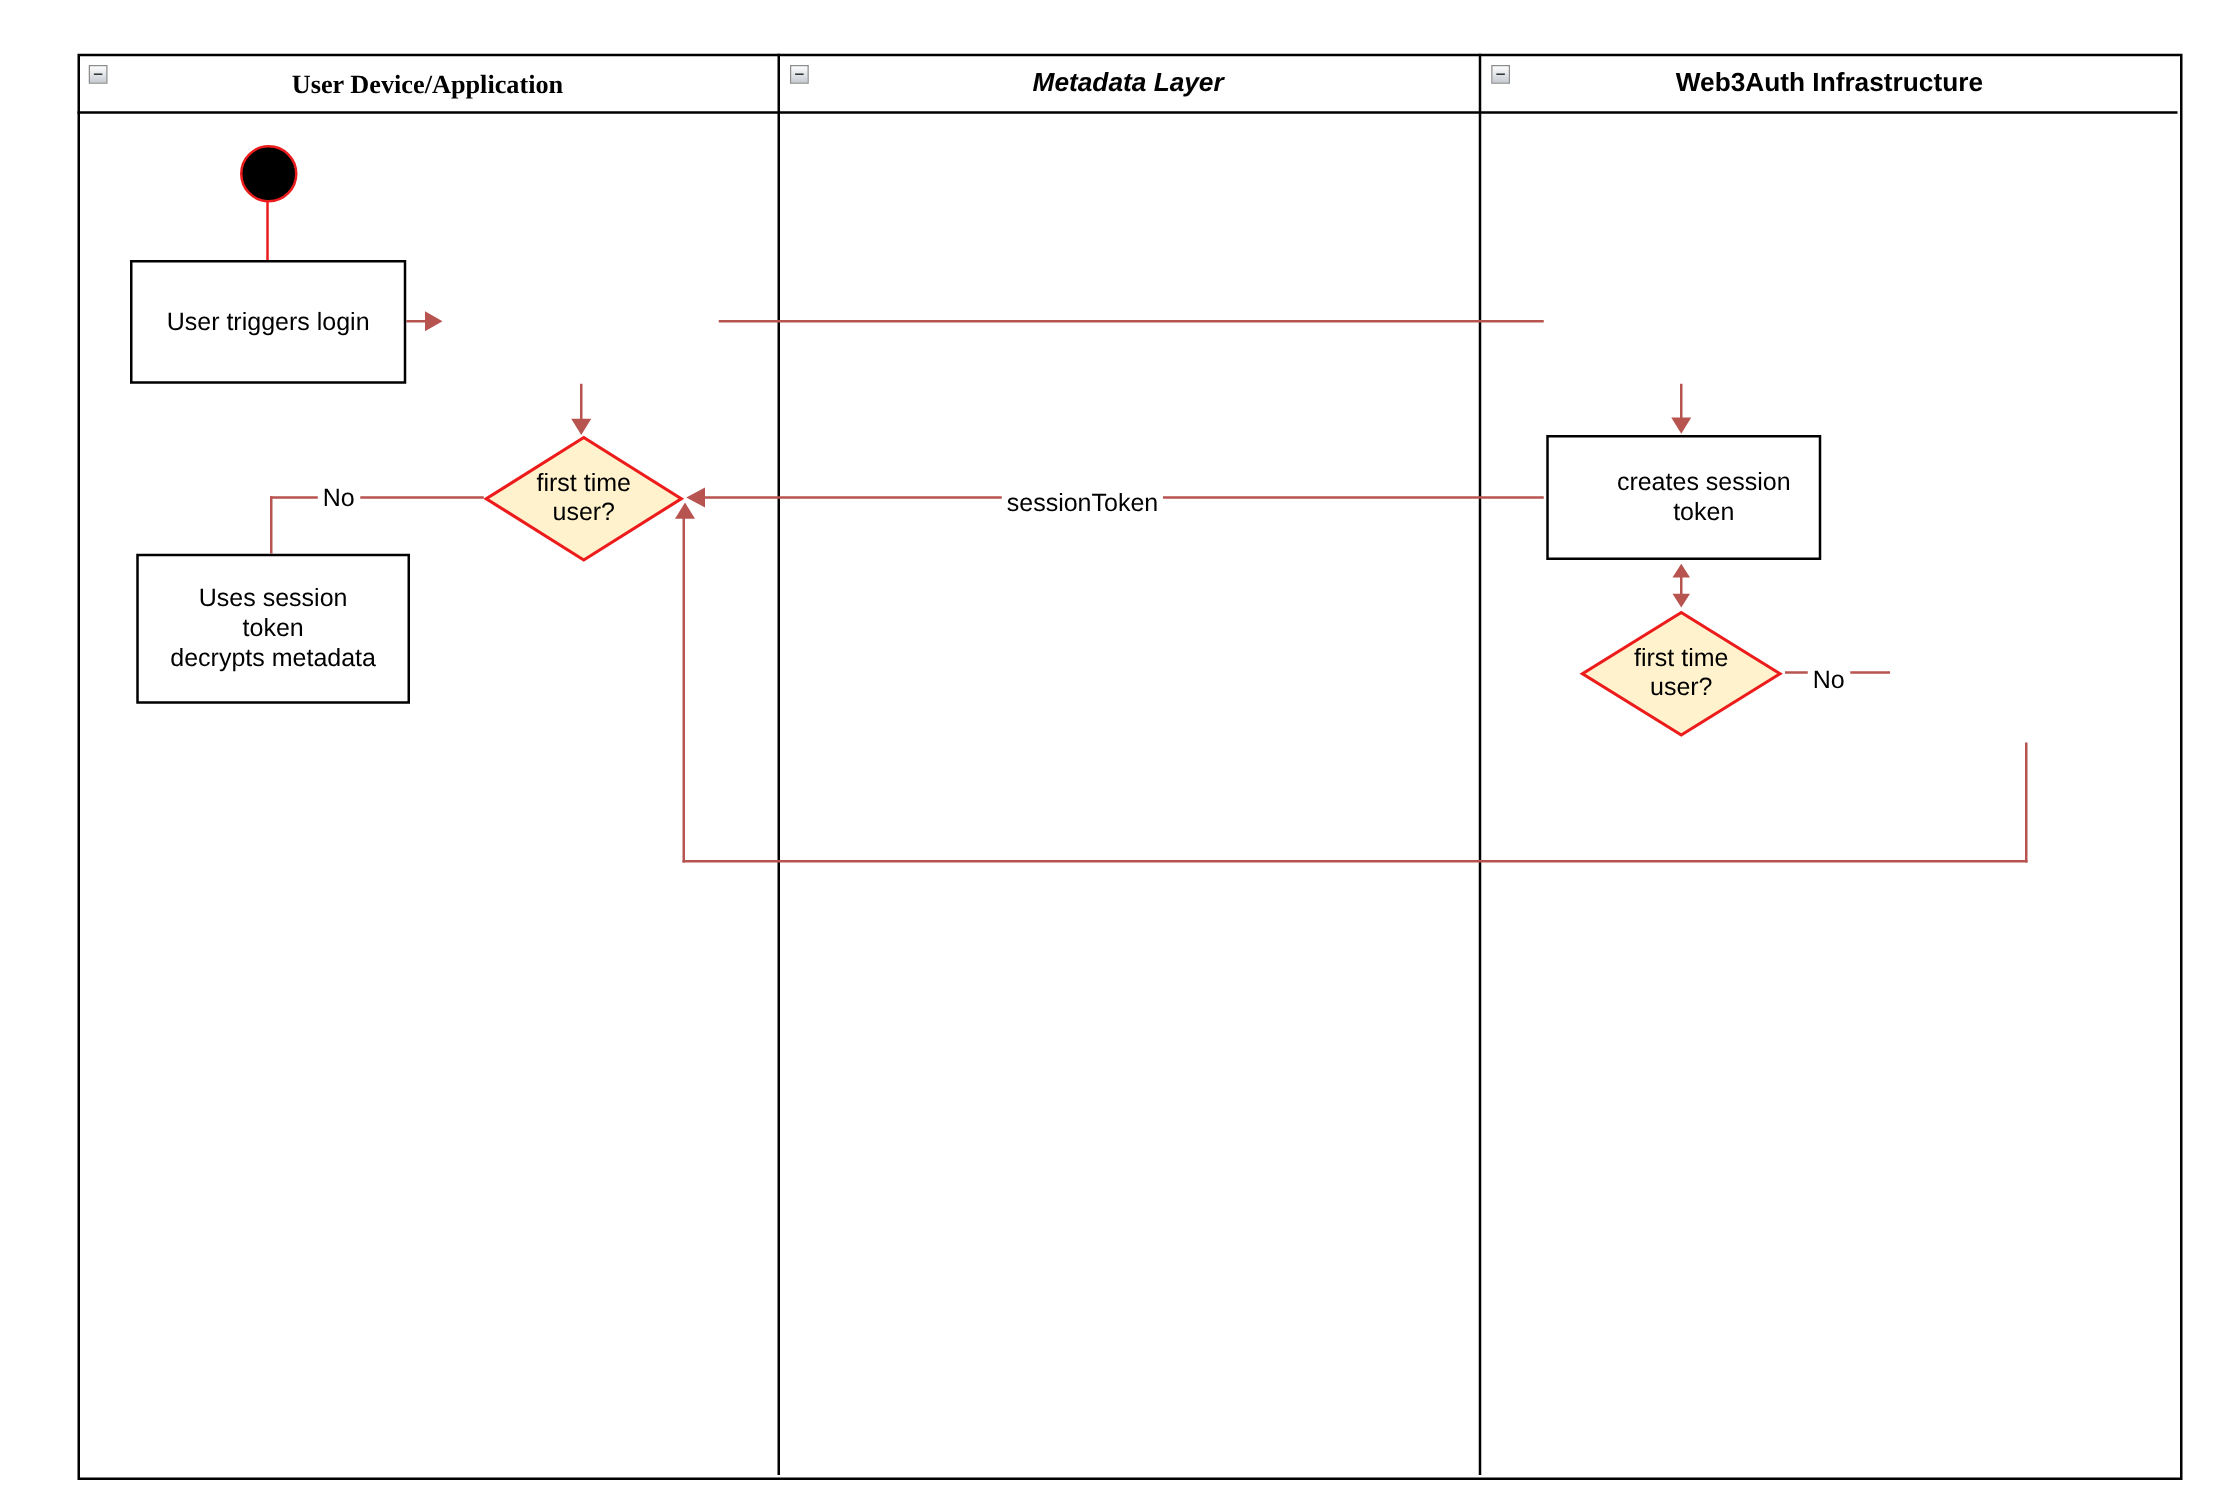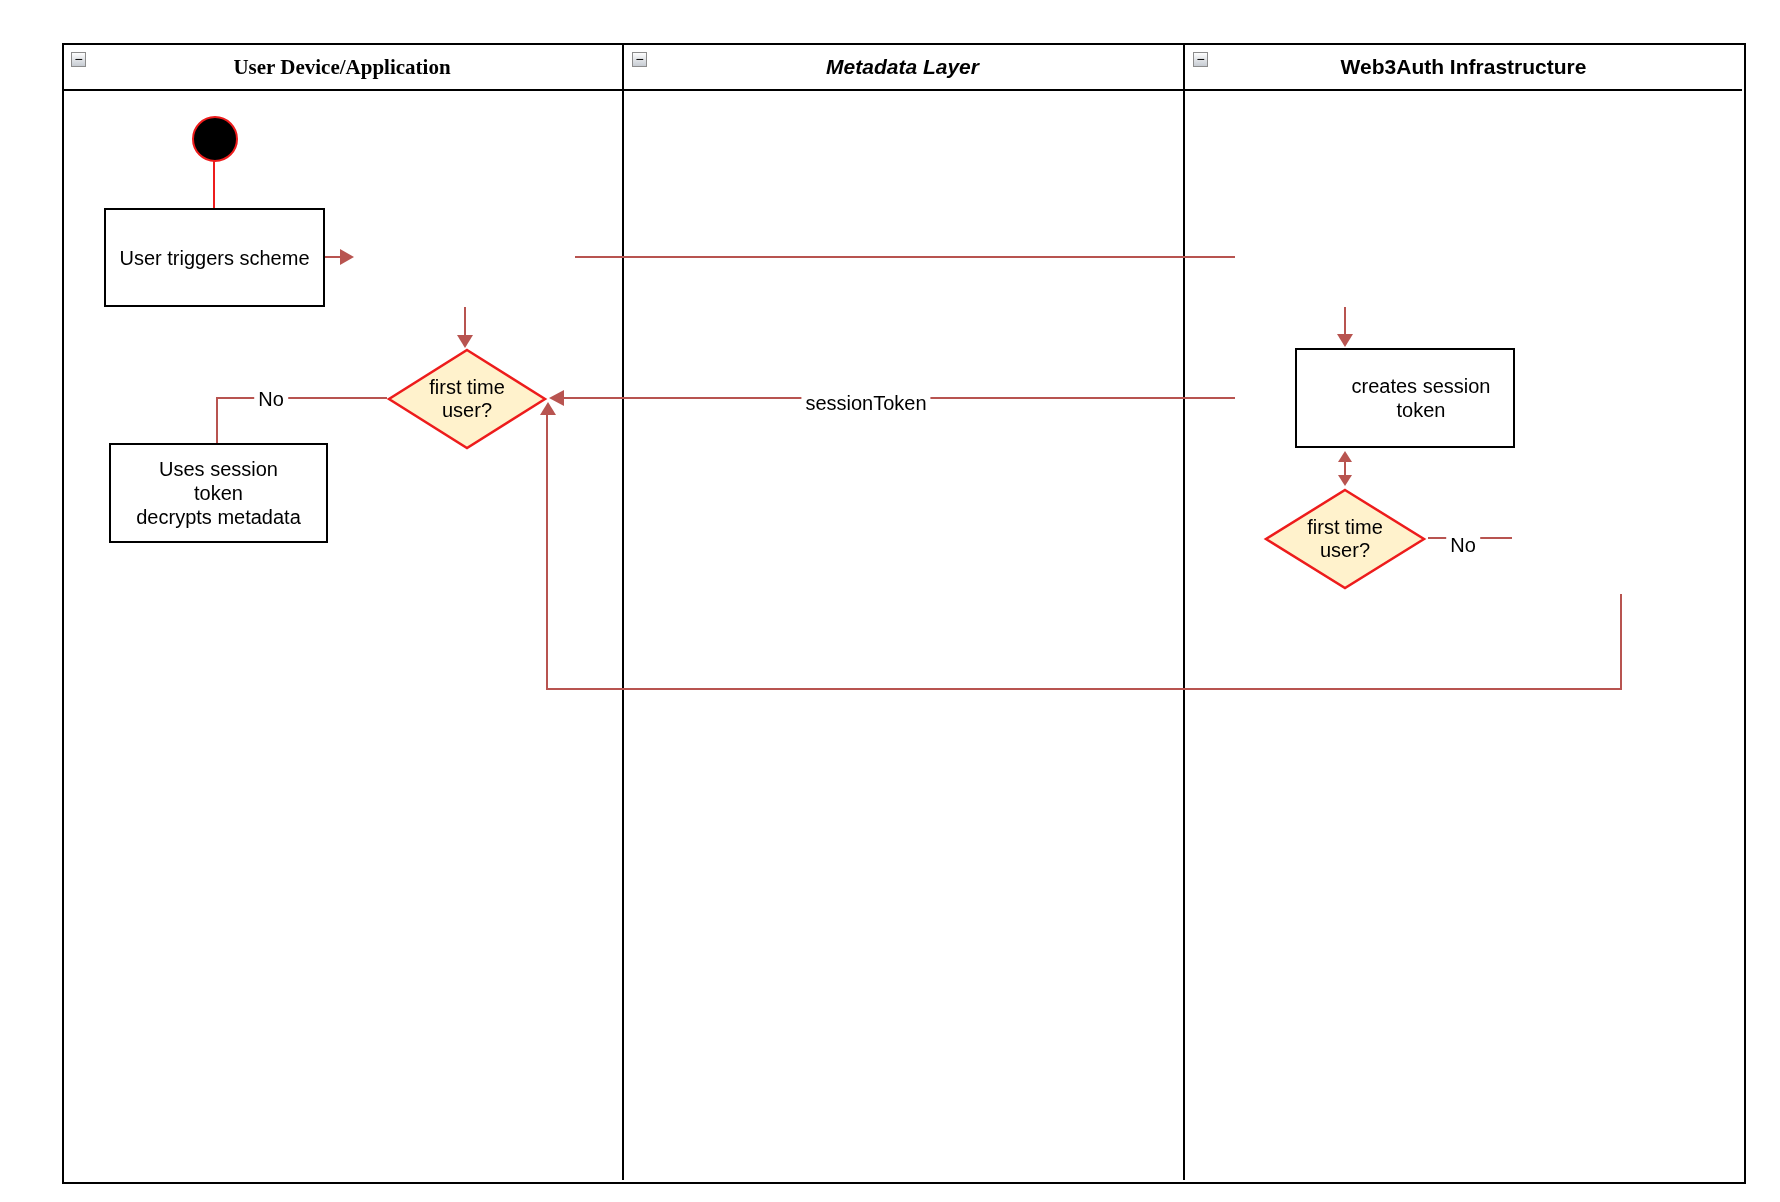--- a/index.html
+++ b/index.html
@@ -59,21 +59,21 @@
 
   <div class="collapse-btn" style="left:632px;top:52px;">−</div>
   <div class="lane-title" style="left:624px;width:557px;font-style:italic;">Metadata Layer</div>
 
   <div class="collapse-btn" style="left:1193px;top:52px;">−</div>
   <div class="lane-title" style="left:1185px;width:557px;">Web3Auth Infrastructure</div>
 
   <div class="start-circle" style="left:192px;top:116px;"></div>
   <div class="vline" style="left:213px;top:160px;height:48px;background:var(--shape_red);"></div>
 
-  <div class="node" style="left:104px;top:208px;width:221px;height:99px;">User triggers scheme</div>
+  <div class="node" style="left:104px;top:208px;width:221px;height:99px;">User triggers login</div>
 
   <div class="hline" style="left:325px;top:256px;width:18px;"></div>
   <div class="arr arr-right" style="left:340px;top:249px;"></div>
 
 
   <div class="hline" style="left:575px;top:256px;width:660px;"></div>
 
   <div class="vline" style="left:464px;top:307px;height:30px;"></div>
   <div class="arr arr-down" style="left:457px;top:335px;"></div>
 
@@ -84,29 +84,29 @@
 user?</div>
 
   <div class="hline" style="left:562px;top:397px;width:673px;"></div>
   <div class="arr arr-left" style="left:549px;top:390px;"></div>
   <div class="edge-label" style="left:866px;top:403px;">sessionToken</div>
 
   <div class="hline" style="left:216px;top:397px;width:171px;"></div>
   <div class="vline" style="left:216px;top:397px;height:46px;"></div>
   <div class="edge-label" style="left:271px;top:399px;">No</div>
 
-  <div class="node" style="left:109px;top:443px;width:219px;height:100px;">Uses session
+  <div class="node" style="left:109px;top:443px;width:219px;height:120px;">Uses session
 token
 decrypts metadata</div>
 
 
   <div class="vline" style="left:1344px;top:307px;height:29px;"></div>
   <div class="arr arr-down" style="left:1337px;top:334px;"></div>
 
-  <div class="node" style="left:1295px;top:348px;width:220px;height:100px;padding-left:32px;">creates session
+  <div class="node" style="left:1237px;top:348px;width:220px;height:100px;padding-left:32px;">creates session
 token</div>
 
   <div class="vline" style="left:1344px;top:459px;height:18px;"></div>
   <div class="arr arr-up-sm" style="left:1338px;top:451px;"></div>
   <div class="arr arr-down-sm" style="left:1338px;top:475px;"></div>
 
   <svg class="diamond-svg" style="left:1262px;top:487px;" width="166" height="104" viewBox="0 0 166 104">
     <polygon points="83,3 162,52 83,101 4,52" stroke-width="2.5" fill="#FFF2CC" stroke="#ED1C1C"></polygon>
   </svg>
   <div class="diamond-label" style="left:1262px;top:487px;width:166px;height:104px;">first time

